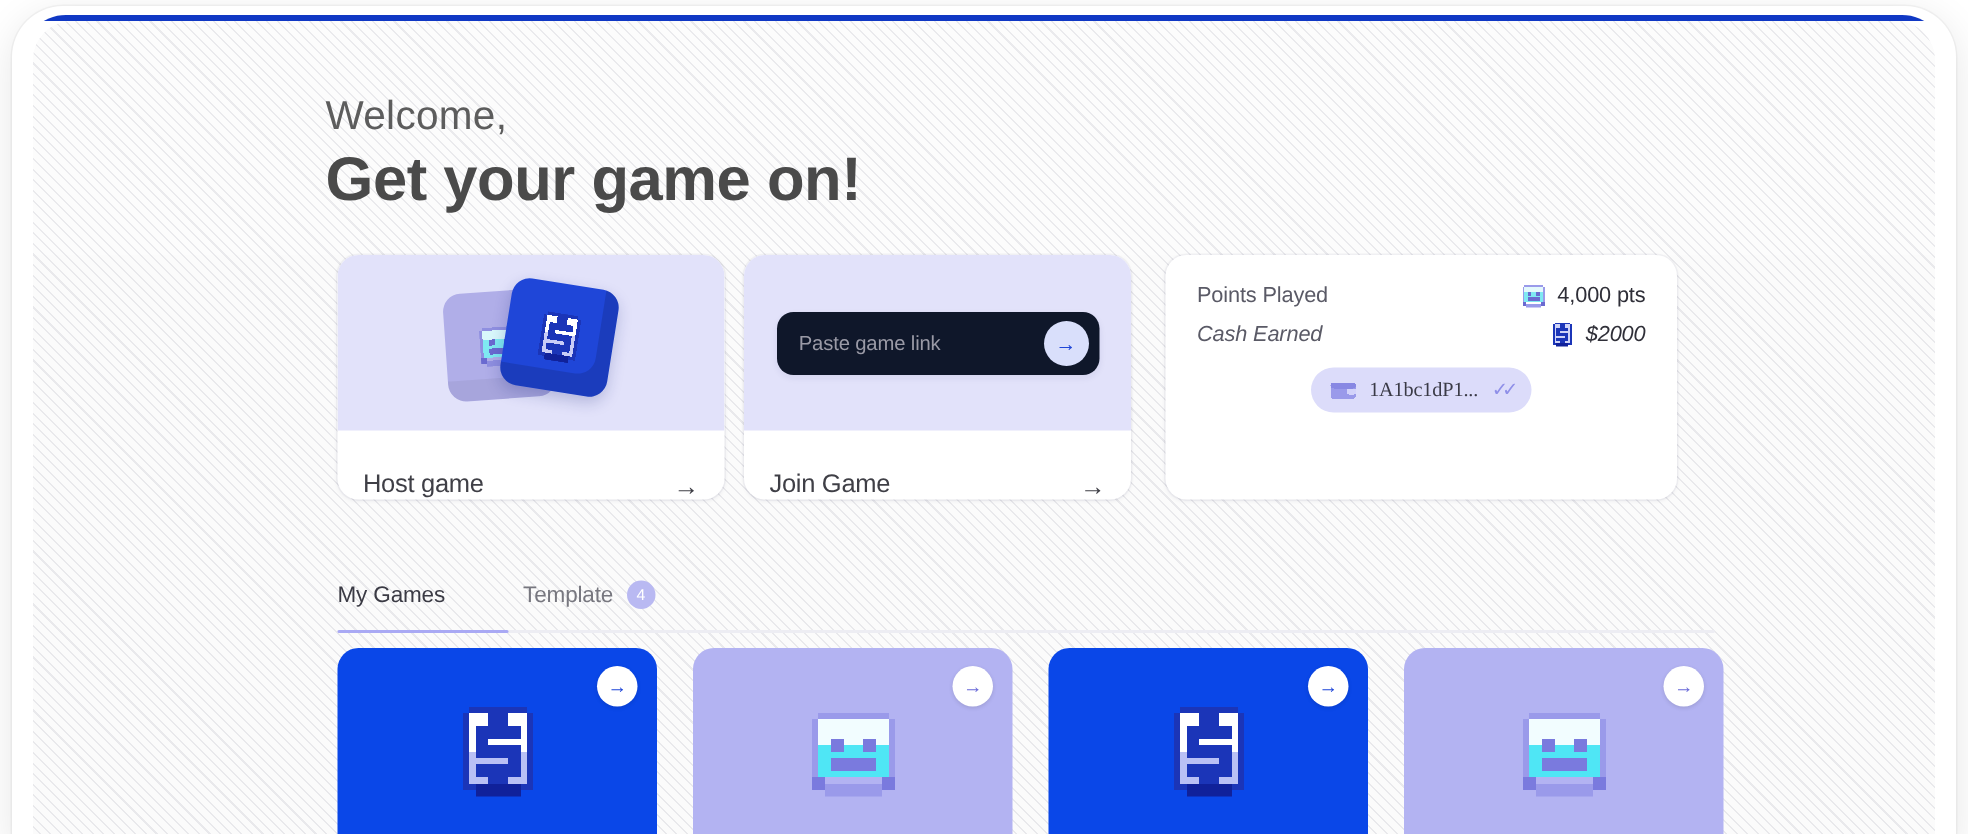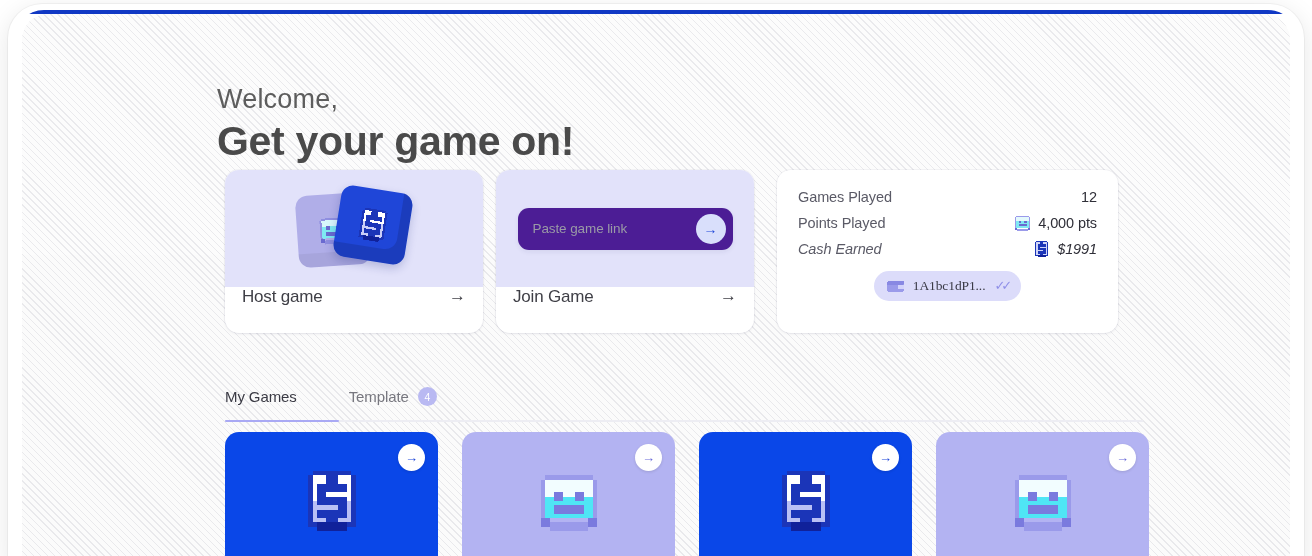--- a/index.html
+++ b/index.html
@@ -47,21 +47,21 @@
     );
     opacity:.95;
   }
 
   .page{
     position:absolute; inset:0;
   }
 
   
   .heading{
-    position:absolute; left:195px; top:70px;
+    position:absolute; left:195px; top:48px;
   }
   .hello{
     font-size:27px; color:#5d5d5d; font-weight:400; letter-spacing:.2px;
     line-height:1.15;
   }
   .title{
     font-size:41px; color:#4a4a4a; font-weight:700; letter-spacing:-.3px;
     line-height:1.2; margin-top:2px;
   }
 
@@ -75,21 +75,21 @@
   }
   .card.host{ left:0;   width:258px; height:163px; }
   .card.join{ left:271px; width:258px; height:163px; }
   .card.stats{ left:552px; width:341px; height:163px; background:#ffffff;}
 
   .card-media{
     position:relative; height:117px; background:#e2e2fa;
     display:flex; align-items:center; justify-content:center;
   }
   .card-foot{
-    height:46px; display:flex; align-items:flex-start;
+    height:46px; display:flex; align-items:flex-end;
     justify-content:space-between; padding:0 17px;
   }
   .card-foot .lbl{ font-size:17px; color:#3f3f46; letter-spacing:-.2px;}
   .arrow-plain{
     font-size:17px; color:#3f3f46; line-height:1;
   }
 
   
   .tiles{ position:relative; width:130px; height:86px; }
   .tile{
@@ -102,21 +102,21 @@
   .tile.front{
     left:48px; top:3px; background:#1f46d8; transform:rotate(9deg);
     box-shadow:inset -10px -14px 0 rgba(0,0,0,0.13), 0 4px 10px rgba(20,30,120,.22);
   }
   .tile .glyph{
     position:absolute; left:50%; top:50%; transform:translate(-50%,-50%);
   }
 
   
   .join-input{
-    width:193px; height:42px; background:#4c1d95; border-radius:11px;
+    width:193px; height:42px; background:#0f172a; border-radius:11px;
     display:flex; align-items:center; padding:0 7px 0 15px;
     box-shadow:0 2px 5px rgba(25,25,80,.07);
   }
   .join-input .ph{
     flex:1; font-size:13.5px; color:#9a9aa6; letter-spacing:-.1px;
   }
   .go-btn{
     width:30px;height:30px;border-radius:50%;background:#d9dffb;
     display:flex;align-items:center;justify-content:center;
     color:#1f46d8;font-size:14px;
@@ -264,26 +264,20 @@
             </div>
             <div class="card-foot">
               <span class="lbl">Join Game</span>
               <span class="arrow-plain">→</span>
             </div>
           </div>
 
           <div class="card stats">
             <div class="stats-body">
 
-              <div class="stat-row">
-                <span class="stat-key">Games Played</span>
-                <span class="stat-val">
-                  <span>12</span>
-                </span>
-              </div>
 
               <div class="stat-row">
                 <span class="stat-key">Points Played</span>
                 <span class="stat-val">
                   <span>
                     <svg width="15" height="16" viewBox="0 0 13 14">
                       <rect x="1" y="1" width="11" height="1" fill="#9a9aea"></rect>
                       <rect x="0" y="2" width="1" height="9" fill="#9a9aea"></rect>
                       <rect x="12" y="2" width="1" height="9" fill="#9a9aea"></rect>
                       <rect x="1" y="2" width="11" height="9" fill="#7fe9f2"></rect>
@@ -314,21 +308,21 @@
                       <rect x="3" y="5" width="2" height="2" fill="#1b35b8"></rect>
                       <rect x="3" y="6" width="7" height="2" fill="#1b35b8"></rect>
                       <rect x="8" y="8" width="2" height="2" fill="#1b35b8"></rect>
                       <rect x="3" y="9" width="7" height="2" fill="#1b35b8"></rect>
                       <rect x="5" y="10" width="3" height="2" fill="#1b35b8"></rect>
                       <rect x="1" y="12" width="2" height="1" fill="#1b35b8"></rect>
                       <rect x="10" y="12" width="2" height="1" fill="#1b35b8"></rect>
                       <rect x="3" y="12" width="7" height="2" fill="#10219a"></rect>
                     </svg>
                   </span>
-                  <span>$1991</span>
+                  <span>$2000</span>
                 </span>
               </div>
 
             </div>
 
             <div class="wallet-chip-wrap">
               <div class="wallet-chip">
                 <span>
                   <svg width="17" height="13" viewBox="0 0 17 13">
                     <rect x="0" y="1" width="17" height="11" rx="2.5" fill="#9a9aea"></rect>

